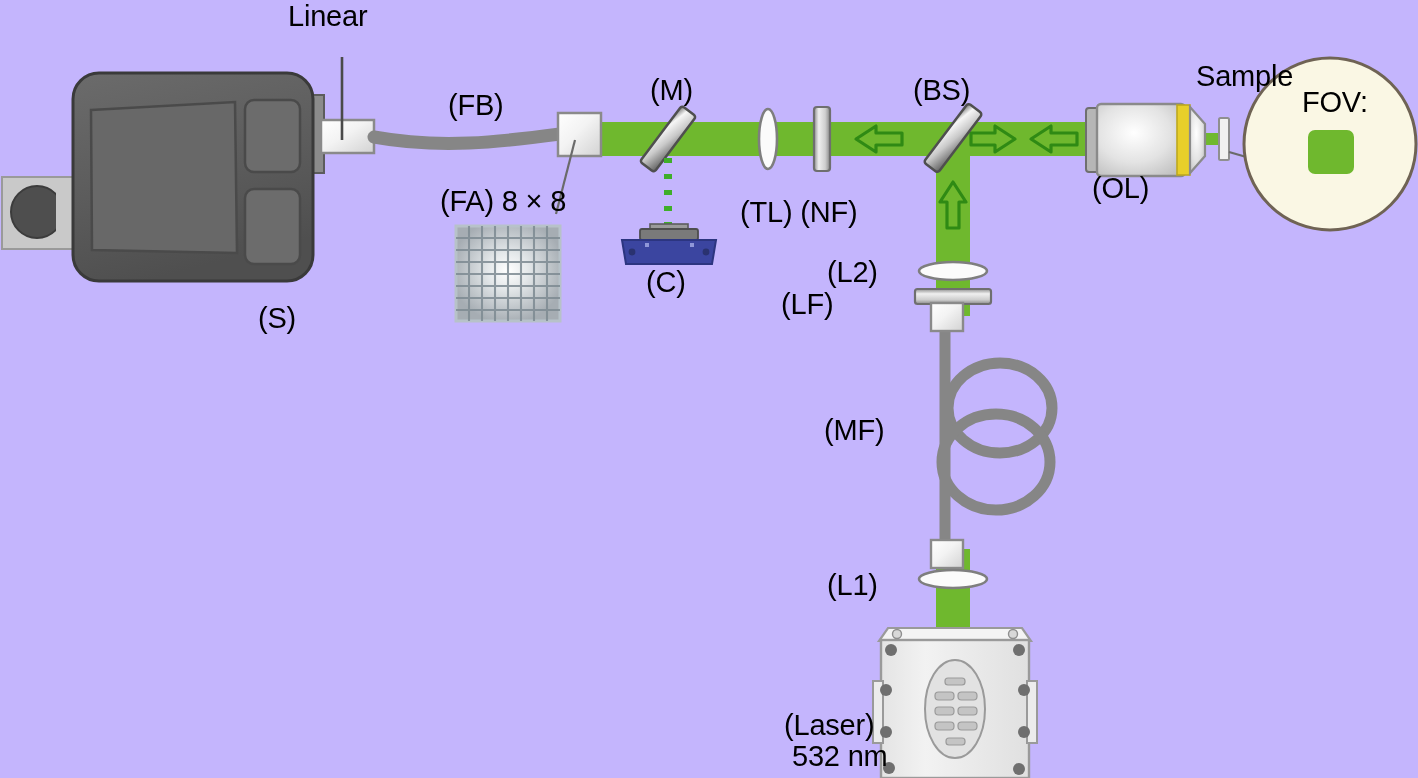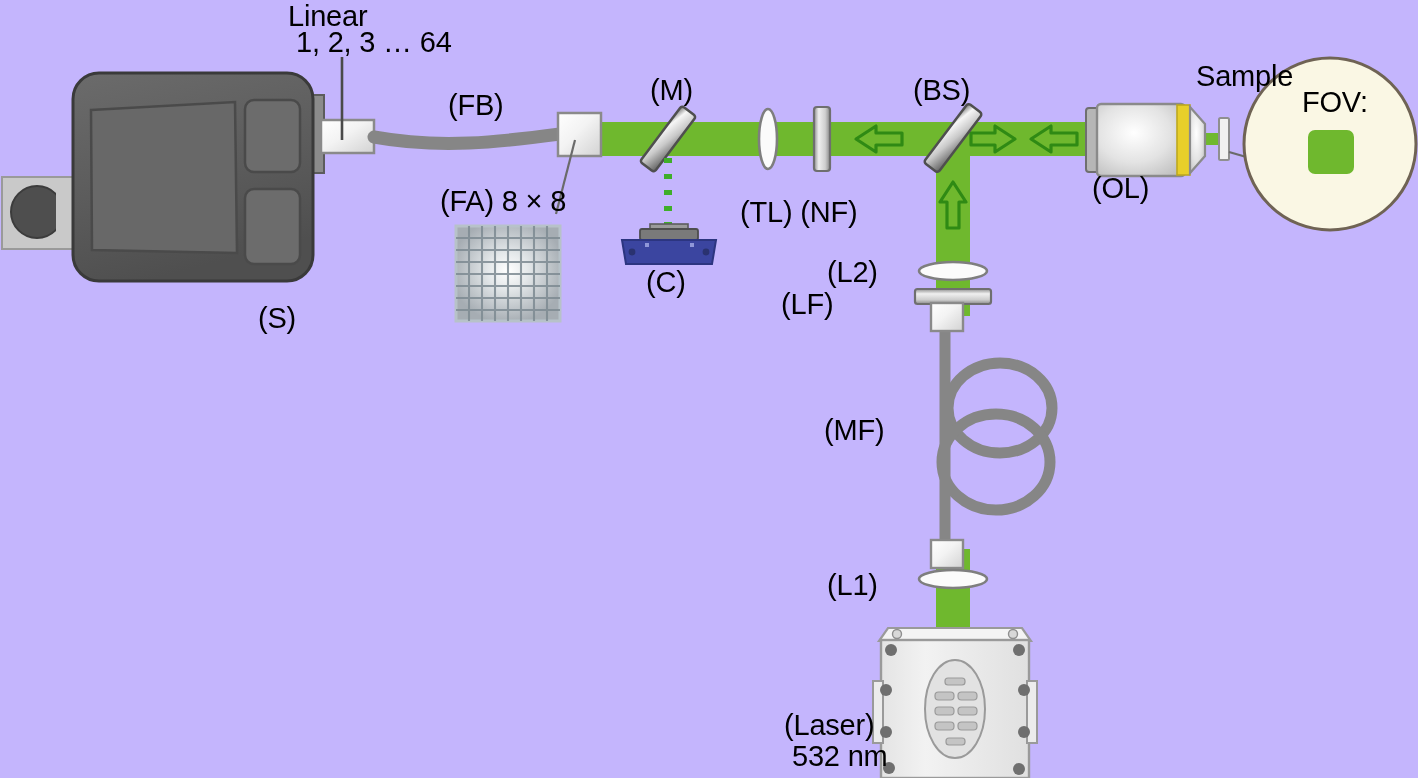--- a/index.html
+++ b/index.html
@@ -270,21 +270,20 @@
         <rect x="958" y="707" width="19" height="8" rx="3.5" ry="3.5"></rect>
         <rect x="935" y="722" width="19" height="8" rx="3.5" ry="3.5"></rect>
         <rect x="958" y="722" width="19" height="8" rx="3.5" ry="3.5"></rect>
         <rect x="946" y="738" width="19" height="7" rx="3" ry="3"></rect>
       </g>
     </g>
   </svg>
 
   <div class="lbl lbl-lg" style="left:288px; top:0px;">Linear</div>
 
-  <div class="lbl lbl-lg" style="left:296px; top:26px;">1, 2, 3 … 64</div>
 
   <div class="lbl lbl-lg" style="left:258px; top:302px;">(S)</div>
 
   <div class="lbl lbl-lg" style="left:448px; top:89px;">(FB)</div>
 
   <div class="lbl lbl-lg" style="left:440px; top:185px;">(FA) 8 × 8</div>
 
   <div class="lbl lbl-lg" style="left:650px; top:74px;">(M)</div>
 
   <div class="lbl lbl-lg" style="left:646px; top:266px;">(C)</div>

